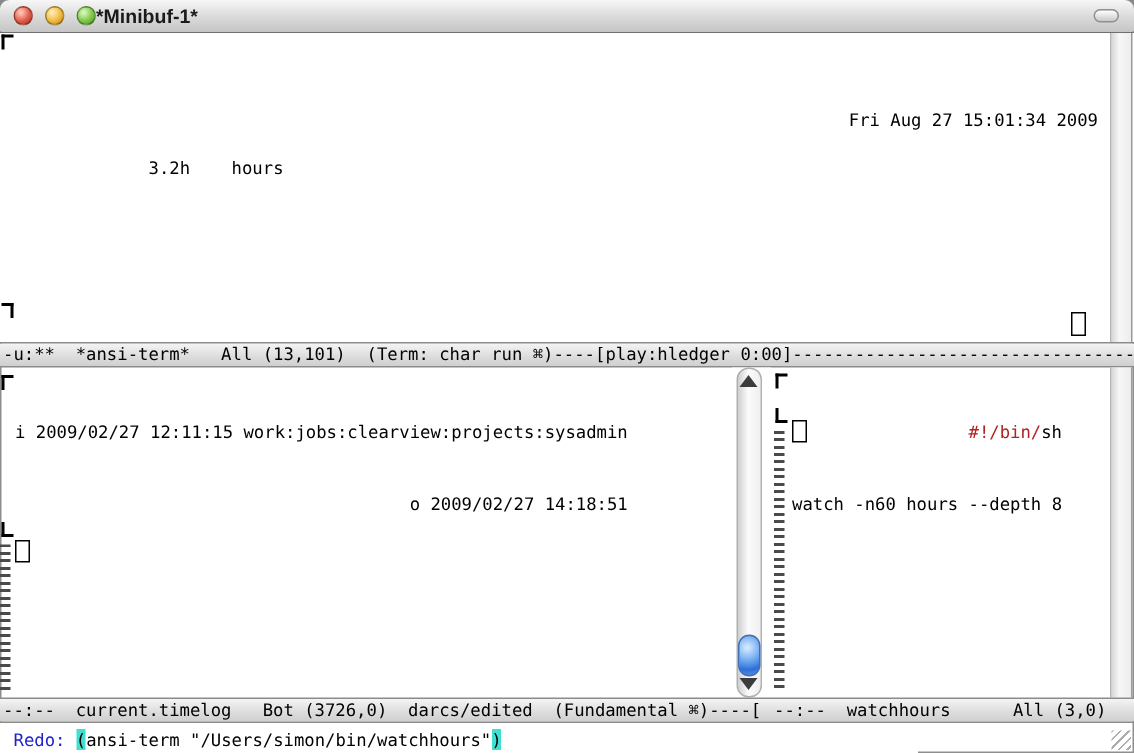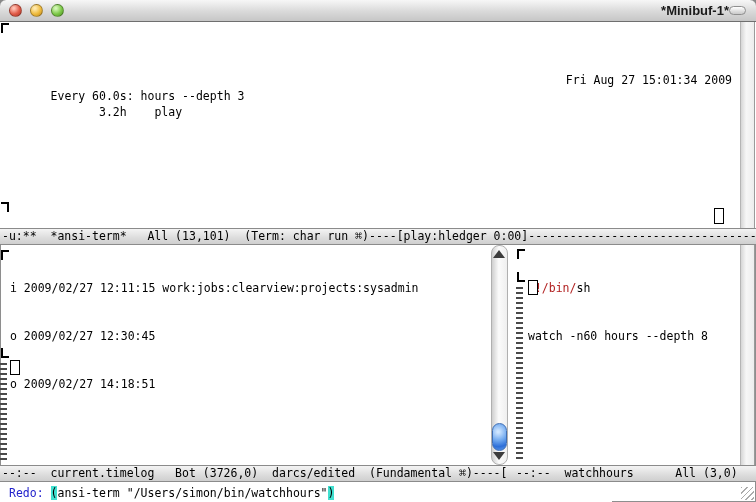--- a/index.html
+++ b/index.html
@@ -14,21 +14,21 @@
     position:absolute;top:0;left:0;right:0;height:22px;
     background:linear-gradient(#f7f7f7,#d9d9d9 55%,#c6c6c6);
     border-bottom:1px solid #6f6f6f;border-radius:6px 6px 0 0;
     display:flex;align-items:center;box-sizing:border-box;
   }
   .lights{display:flex;gap:8px;margin-left:9px;}
   .light{width:13px;height:13px;border-radius:50%;box-sizing:border-box;border:1px solid rgba(0,0,0,.3);}
   .light.red{background:radial-gradient(circle at 35% 30%,#ffc0b2 8%,#e05a47 55%,#a83325);}
   .light.yellow{background:radial-gradient(circle at 35% 30%,#ffe9ad 8%,#eebb3e 55%,#b8821d);}
   .light.green{background:radial-gradient(circle at 35% 30%,#d2f6b4 8%,#7cc848 55%,#4d8d22);}
-  .title{flex:1;text-align:right;font:bold 13px "Liberation Sans",sans-serif;color:#1a1a1a;}
+  .title{flex:1;text-align:left;font:bold 13px "Liberation Sans",sans-serif;color:#1a1a1a;}
   .toolbarpill{width:17px;height:9px;border-radius:5px;margin-right:10px;
     background:linear-gradient(#ffffff,#c9c9c9);border:1px solid #8f8f8f;box-sizing:border-box;}
   
   .mono{font-size:11.5px;line-height:16px;white-space:pre;color:#000;}
   .pane{position:absolute;background:#fff;overflow:hidden;}
   
   .term-pane{top:22px;left:0;width:756px;height:206px;}
   .term-head{position:relative;height:16px;padding:2px 0 0 9px;}
   .term-date{position:absolute;right:24px;top:2px;}
   .term-report{position:absolute;top:50px;left:9px;}
@@ -39,21 +39,21 @@
     background:linear-gradient(#f4f4f4,#dcdcdc 60%,#cfcfcf);
     border-top:1px solid #8b8b8b;border-bottom:1px solid #8b8b8b;
     font-size:11.5px;line-height:15px;white-space:pre;overflow:hidden;
     padding-left:2px;color:#000;
   }
   .ml-name{font-weight:normal;}
   .ml1{top:228px;left:0;width:756px;}
   .ml2-left{top:465px;left:0;width:514px;}
   .ml2-right{top:465px;left:514px;width:242px;}
   
-  .middle{position:absolute;top:245px;left:0;width:604px;height:220px;}
+  .middle{position:absolute;top:245px;left:0;width:604px;height:220px;text-align:right;}
   .tl-pane{position:absolute;top:0;left:0;width:488px;height:220px;overflow:hidden;}
   .tl-text{position:absolute;top:3px;left:10px;}
   .tline{height:16px;}
   .sc-pane{position:absolute;top:0;left:524px;width:216px;height:220px;overflow:hidden;}
   .sc-text{position:absolute;top:3px;left:4px;}
   .comment{color:#B22222;}
   
   .corner-tl{position:absolute;width:6px;height:8px;border-left:2px solid #000;border-top:2px solid #000;}
   .corner-bl{position:absolute;width:6px;height:8px;border-left:2px solid #000;border-bottom:2px solid #000;}
   .corner-br{position:absolute;width:6px;height:8px;border-right:2px solid #000;border-top:2px solid #000;}
@@ -95,25 +95,24 @@
       <div class="light yellow"></div>
       <div class="light green"></div>
     </div>
     <div class="title">*Minibuf-1*</div>
     <div class="toolbarpill"></div>
   </div>
 
   <div class="pane term-pane mono">
     <div class="corner-tl" style="left:1px;top:1px;"></div>
     <div class="term-head">
-      <span>Every 60.0s: hours --depth 3</span>
       <span class="term-date">Fri Aug 27 15:01:34 2009</span>
     </div>
     <div class="term-report">
-      <div class="rline">             3.2h    play</div>
+      <div class="rline">             3.2h    hours</div>
       
       
       
       
       
       
       
     </div>
     <div class="corner-br" style="left:1px;top:180px;"></div>
     <div class="hcursor" style="left:714px;top:186px;height:14px;"></div>
@@ -121,21 +120,20 @@
   </div>
 
   <div class="modeline ml1"><span>-u:**  </span><span class="ml-name">*ansi-term*</span><span>   All (13,101)  (Term: char run ⌘)----[play:hledger 0:00]----------------------------------</span></div>
 
   <div class="middle">
 
     <div class="tl-pane mono">
       <div class="corner-tl" style="left:1px;top:5px;"></div>
       <div class="tl-text">
         <div class="tline">i 2009/02/27 12:11:15 work:jobs:clearview:projects:sysadmin</div>
-        <div class="tline">o 2009/02/27 12:30:45</div>
         <div class="tline">o 2009/02/27 14:18:51</div>
         
         
         
       </div>
       <div class="corner-bl" style="left:1px;top:103px;"></div>
       <div class="dashcol" style="left:0;top:118px;bottom:3px;"></div>
       <div class="hcursor" style="left:10px;top:115px;height:13px;"></div>
     </div>
 

